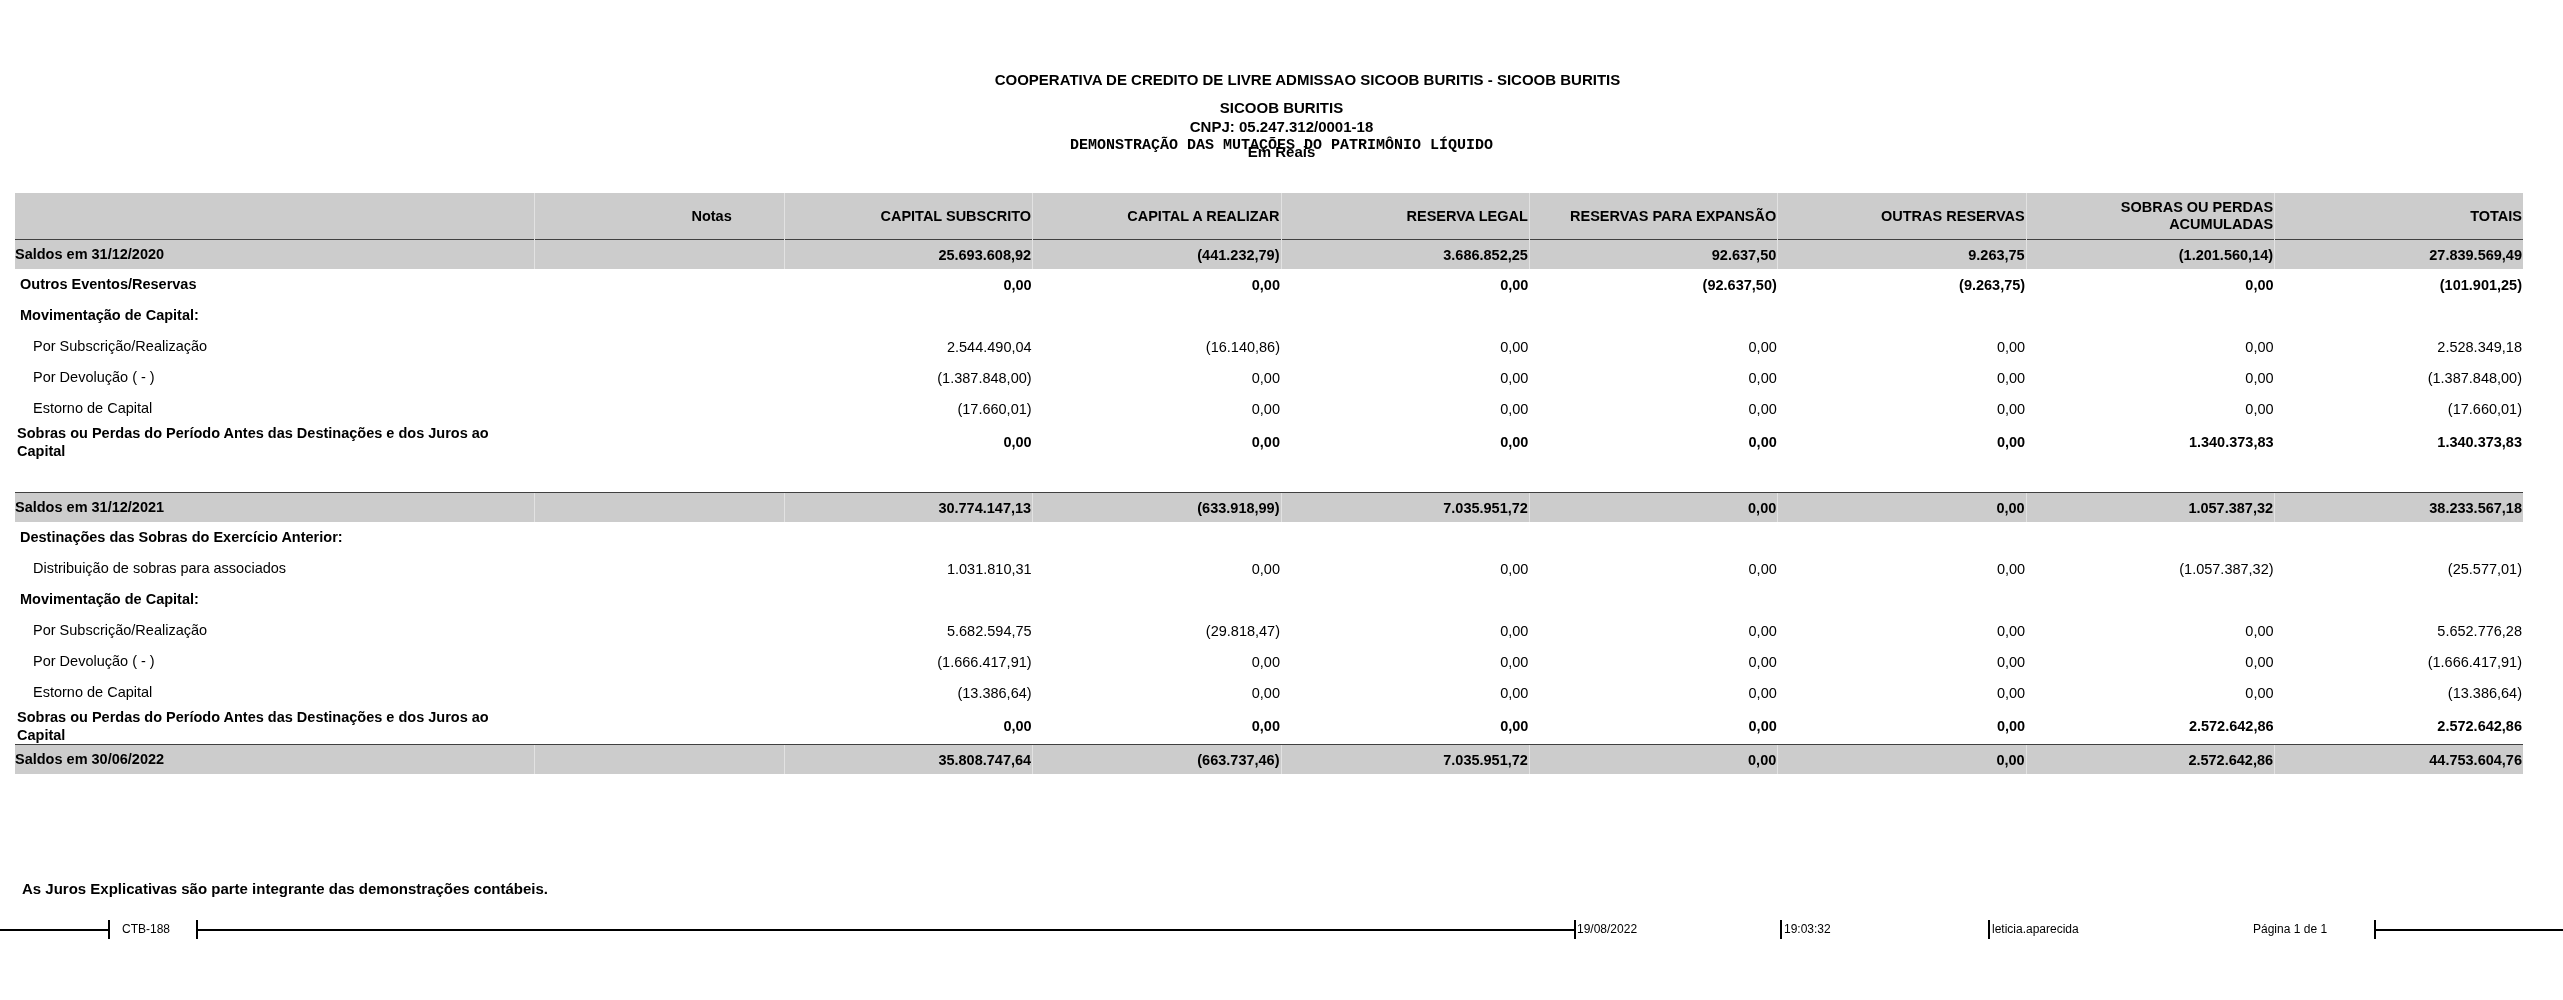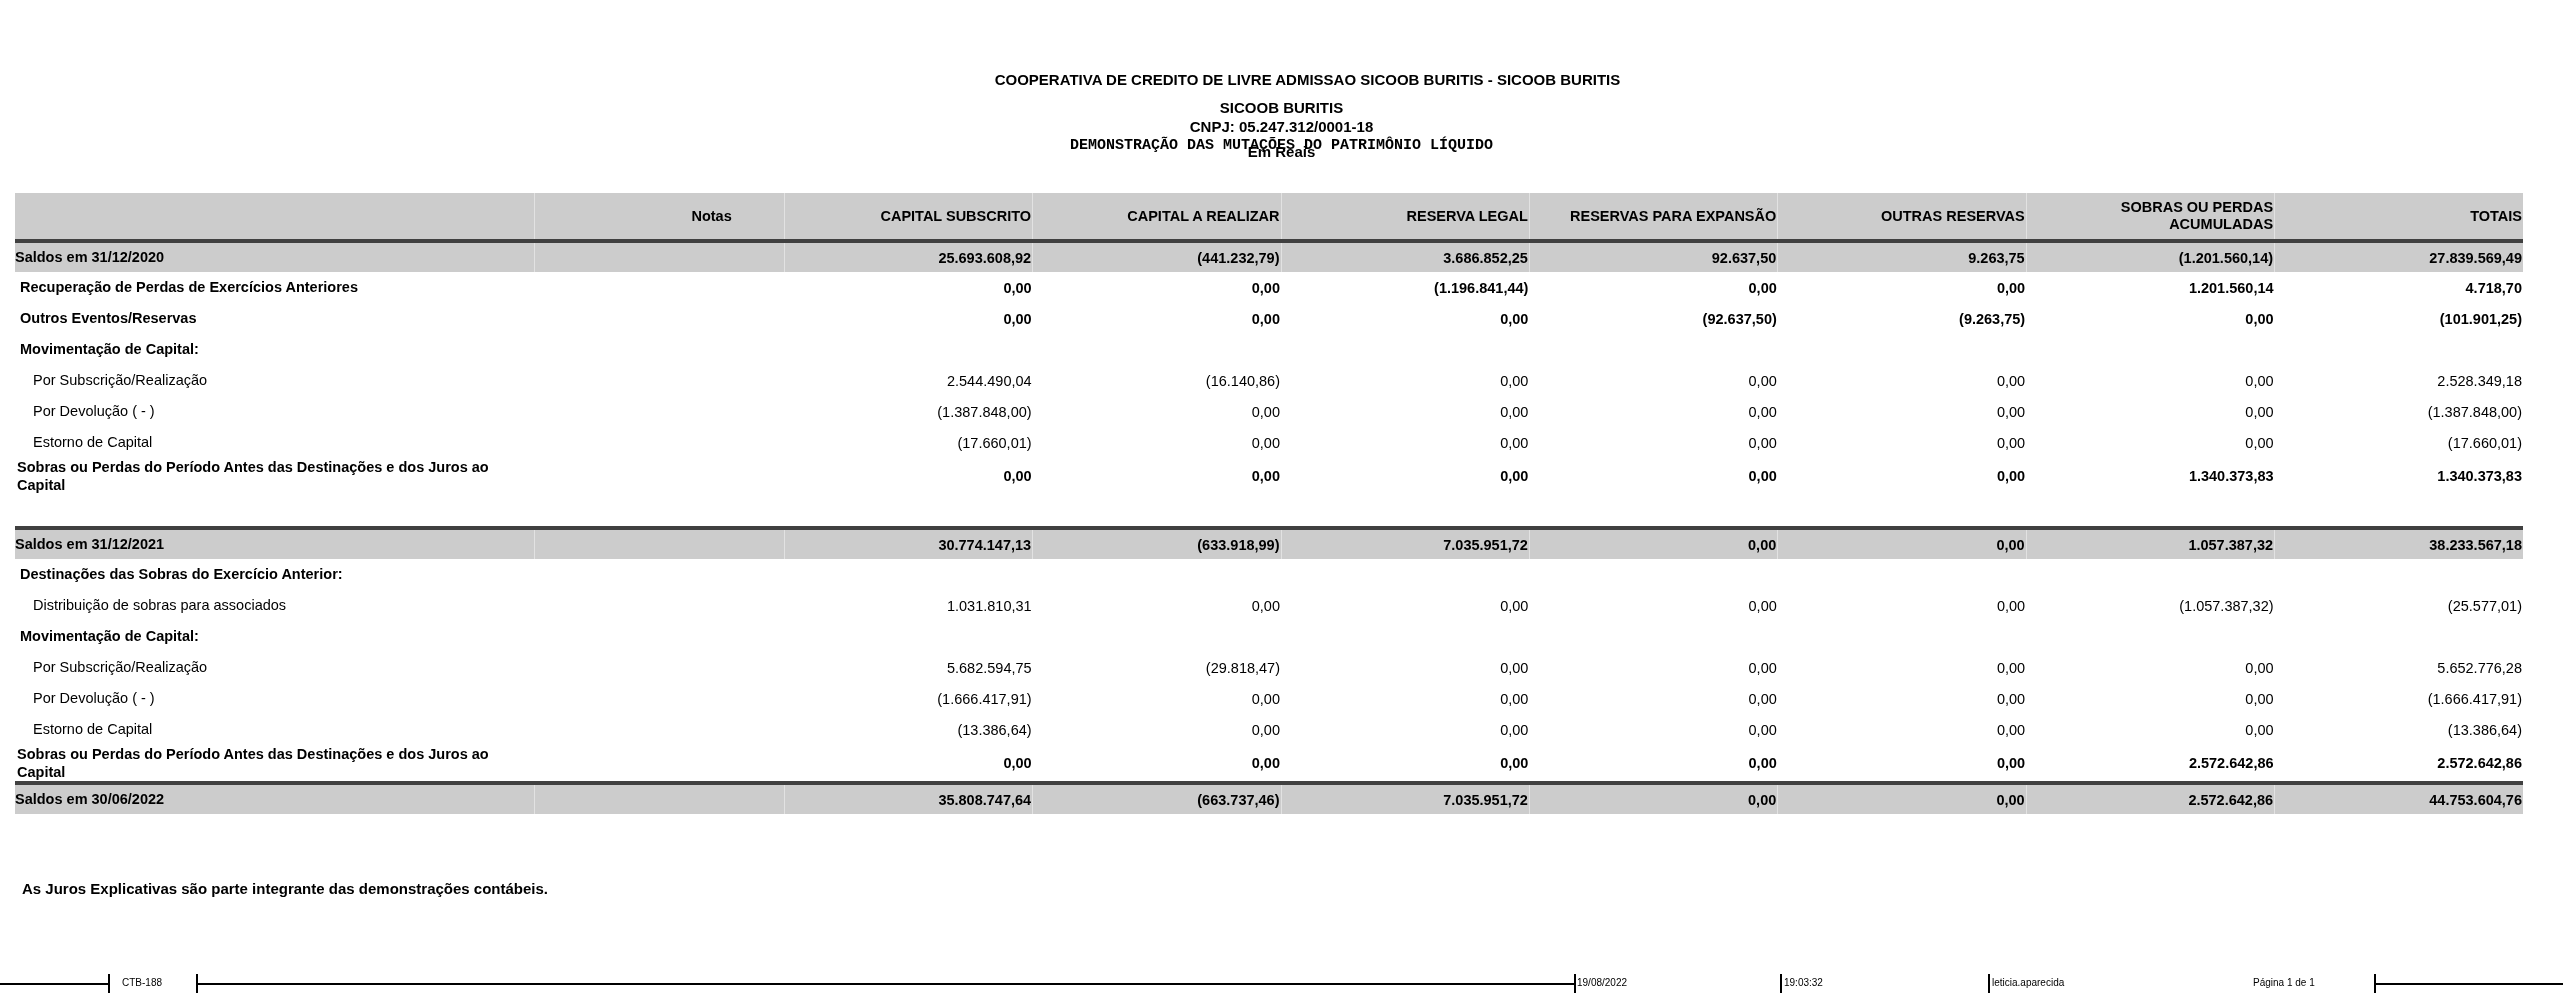--- a/index.html
+++ b/index.html
@@ -18,36 +18,36 @@
     position: absolute; left: 15px; top: 193px; width: 2508px;
     border-collapse: collapse; table-layout: fixed; font-size: 14.5px;
   }
   table.dmpl col.c-desc { width: 519px; }
   table.dmpl col.c-notes { width: 249px; }
   table.dmpl col.c-num { width: 248px; }
   table.dmpl td, table.dmpl th { padding: 0 1px 0 0; text-align: right; white-space: nowrap; overflow: visible; vertical-align: middle; }
   table.dmpl td.desc, table.dmpl th.desc { text-align: left; white-space: normal; line-height: 15px; }
   tr.head th { background: #cccccc; height: 46px; font-weight: bold; font-size: 14.5px; line-height: 17px; border-left: 1px solid #e2e2e2; }
   tr.head th:first-child { border-left: none; }
-  tr.bal td { background: #cccccc; height: 29px; font-weight: bold; border-left: 1px solid #e2e2e2; border-top: 4px solid #404040; }
+  tr.bal td { background: #cccccc; height: 29px; font-weight: bold; border-left: 1px solid #e2e2e2; border-top: 1px solid #404040; }
   tr.bal td:first-child { border-left: none; }
   tr.bal td.desc { padding-left: 0; }
   tr.bold td { height: 31px; font-weight: bold; }
   tr.bold td.desc { padding-left: 5px; }
   tr.group td { height: 31px; font-weight: bold; }
   tr.group td.desc { padding-left: 5px; }
   tr.item td { height: 31px; font-weight: normal; }
   tr.item td.desc { padding-left: 18px; }
   tr.wrap td { height: 35px; font-weight: bold; }
   tr.wrap td.desc { padding-left: 2px; line-height: 18px; }
   tr.spacer td { height: 32px; background: #fff; }
 
   .note { position: absolute; left: 22px; top: 880px; font-weight: bold; font-size: 15px; }
 
-  .footer { position: absolute; left: 0; top: 969px; width: 2503px; height: 30px; font-size: 10px; }
+  .footer { position: absolute; left: 0; top: 915px; width: 2503px; height: 30px; font-size: 12px; }
   .fline { position: absolute; top: 14px; height: 2px; background: #000; }
   .ftick { position: absolute; top: 5px; width: 2px; height: 19px; background: #000; }
   .ftext { position: absolute; top: 5px; line-height: 18px; }
 </style>
 </head>
 <body>
 
 <div class="hdr" id="h-company">COOPERATIVA DE CREDITO DE LIVRE ADMISSAO SICOOB BURITIS - SICOOB BURITIS</div>
 <div class="hdr" id="h-sub">SICOOB BURITIS</div>
 <div class="hdr" id="h-cnpj">CNPJ: 05.247.312/0001-18</div>
@@ -85,31 +85,20 @@
     <td></td>
     <td>25.693.608,92</td>
     <td>(441.232,79)</td>
     <td>3.686.852,25</td>
     <td>92.637,50</td>
     <td>9.263,75</td>
     <td>(1.201.560,14)</td>
     <td>27.839.569,49</td>
   </tr>
       <tr class="bold">
-    <td class="desc">Recuperação de Perdas de Exercícios Anteriores</td>
-    <td></td>
-    <td>0,00</td>
-    <td>0,00</td>
-    <td>(1.196.841,44)</td>
-    <td>0,00</td>
-    <td>0,00</td>
-    <td>1.201.560,14</td>
-    <td>4.718,70</td>
-  </tr>
-      <tr class="bold">
     <td class="desc">Outros Eventos/Reservas</td>
     <td></td>
     <td>0,00</td>
     <td>0,00</td>
     <td>0,00</td>
     <td>(92.637,50)</td>
     <td>(9.263,75)</td>
     <td>0,00</td>
     <td>(101.901,25)</td>
   </tr>

